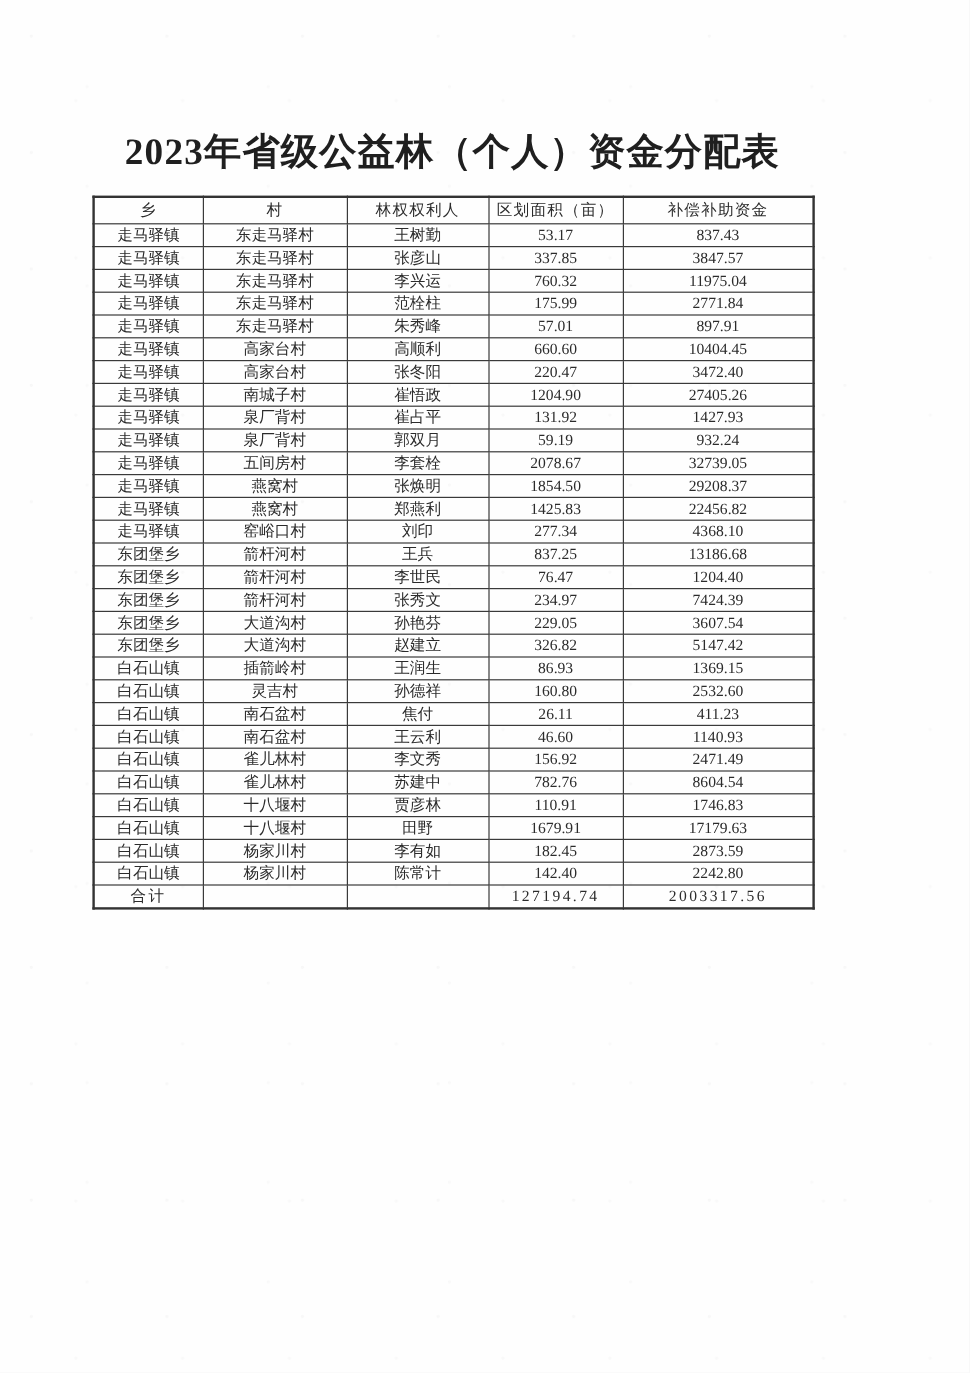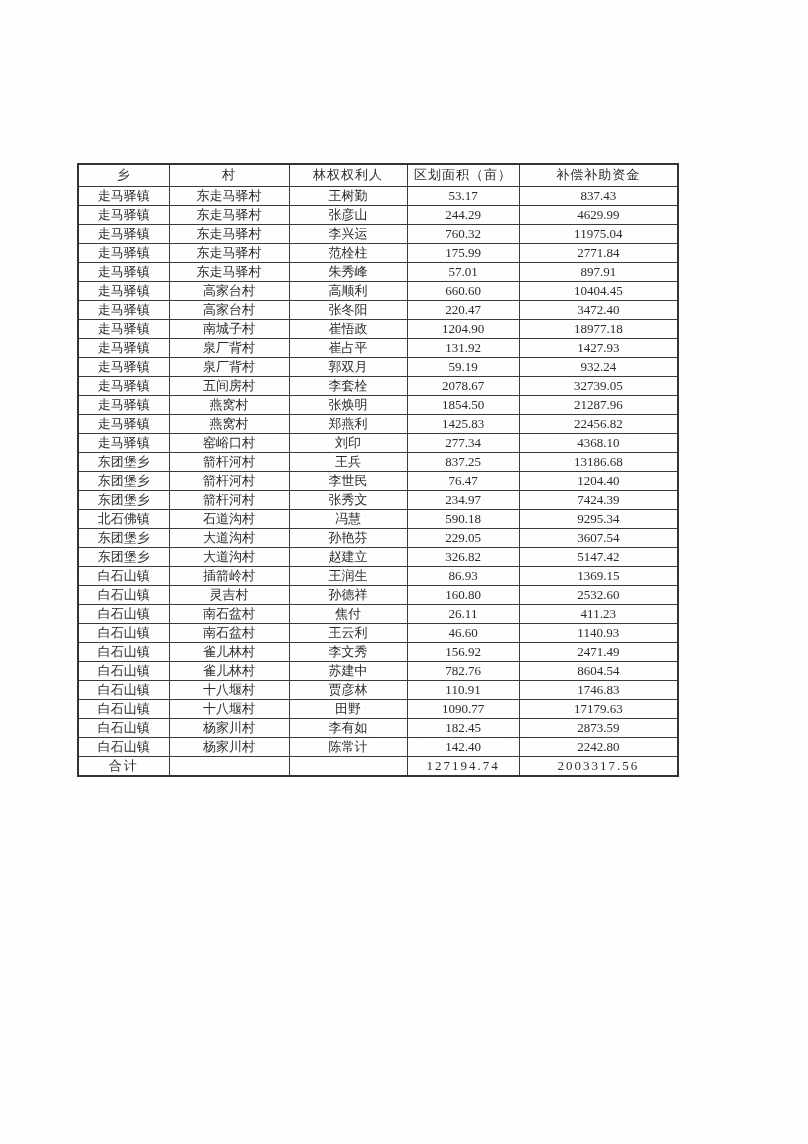--- a/index.html
+++ b/index.html
@@ -61,20 +61,21 @@
   table.alloc-table { border: 2px solid #333; }
   table.alloc-table thead th { height: 22px; letter-spacing: 1px; }
   table.alloc-table tbody td { height: 18px; }
   table.alloc-table tfoot td { height: 15px; letter-spacing: 2px; }
 </style>
 </head>
 <body>
 
 <div class="page">
 
+  <div class="doc-title">2023年省级公益林（个人）资金分配表</div>
 
   <table class="alloc-table">
     <colgroup>
       <col class="c1">
         <col class="c2">
         <col class="c3">
         <col class="c4">
         <col class="c5">
     </colgroup>
     <thead>
@@ -92,22 +93,22 @@
           <td>走马驿镇</td>
           <td>东走马驿村</td>
           <td>王树勤</td>
           <td>53.17</td>
           <td>837.43</td>
         </tr>
         <tr>
           <td>走马驿镇</td>
           <td>东走马驿村</td>
           <td>张彦山</td>
-          <td>244.29</td>
-          <td>4629.99</td>
+          <td>337.85</td>
+          <td>3847.57</td>
         </tr>
         <tr>
           <td>走马驿镇</td>
           <td>东走马驿村</td>
           <td>李兴运</td>
           <td>760.32</td>
           <td>11975.04</td>
         </tr>
         <tr>
           <td>走马驿镇</td>
@@ -135,21 +136,21 @@
           <td>高家台村</td>
           <td>张冬阳</td>
           <td>220.47</td>
           <td>3472.40</td>
         </tr>
         <tr>
           <td>走马驿镇</td>
           <td>南城子村</td>
           <td>崔悟政</td>
           <td>1204.90</td>
-          <td>18977.18</td>
+          <td>27405.26</td>
         </tr>
         <tr>
           <td>走马驿镇</td>
           <td>泉厂背村</td>
           <td>崔占平</td>
           <td>131.92</td>
           <td>1427.93</td>
         </tr>
         <tr>
           <td>走马驿镇</td>
@@ -163,21 +164,21 @@
           <td>五间房村</td>
           <td>李套栓</td>
           <td>2078.67</td>
           <td>32739.05</td>
         </tr>
         <tr>
           <td>走马驿镇</td>
           <td>燕窝村</td>
           <td>张焕明</td>
           <td>1854.50</td>
-          <td>21287.96</td>
+          <td>29208.37</td>
         </tr>
         <tr>
           <td>走马驿镇</td>
           <td>燕窝村</td>
           <td>郑燕利</td>
           <td>1425.83</td>
           <td>22456.82</td>
         </tr>
         <tr>
           <td>走马驿镇</td>
@@ -201,27 +202,20 @@
           <td>1204.40</td>
         </tr>
         <tr>
           <td>东团堡乡</td>
           <td>箭杆河村</td>
           <td>张秀文</td>
           <td>234.97</td>
           <td>7424.39</td>
         </tr>
         <tr>
-          <td>北石佛镇</td>
-          <td>石道沟村</td>
-          <td>冯慧</td>
-          <td>590.18</td>
-          <td>9295.34</td>
-        </tr>
-        <tr>
           <td>东团堡乡</td>
           <td>大道沟村</td>
           <td>孙艳芬</td>
           <td>229.05</td>
           <td>3607.54</td>
         </tr>
         <tr>
           <td>东团堡乡</td>
           <td>大道沟村</td>
           <td>赵建立</td>
@@ -274,21 +268,21 @@
           <td>白石山镇</td>
           <td>十八堰村</td>
           <td>贾彦林</td>
           <td>110.91</td>
           <td>1746.83</td>
         </tr>
         <tr>
           <td>白石山镇</td>
           <td>十八堰村</td>
           <td>田野</td>
-          <td>1090.77</td>
+          <td>1679.91</td>
           <td>17179.63</td>
         </tr>
         <tr>
           <td>白石山镇</td>
           <td>杨家川村</td>
           <td>李有如</td>
           <td>182.45</td>
           <td>2873.59</td>
         </tr>
         <tr>

